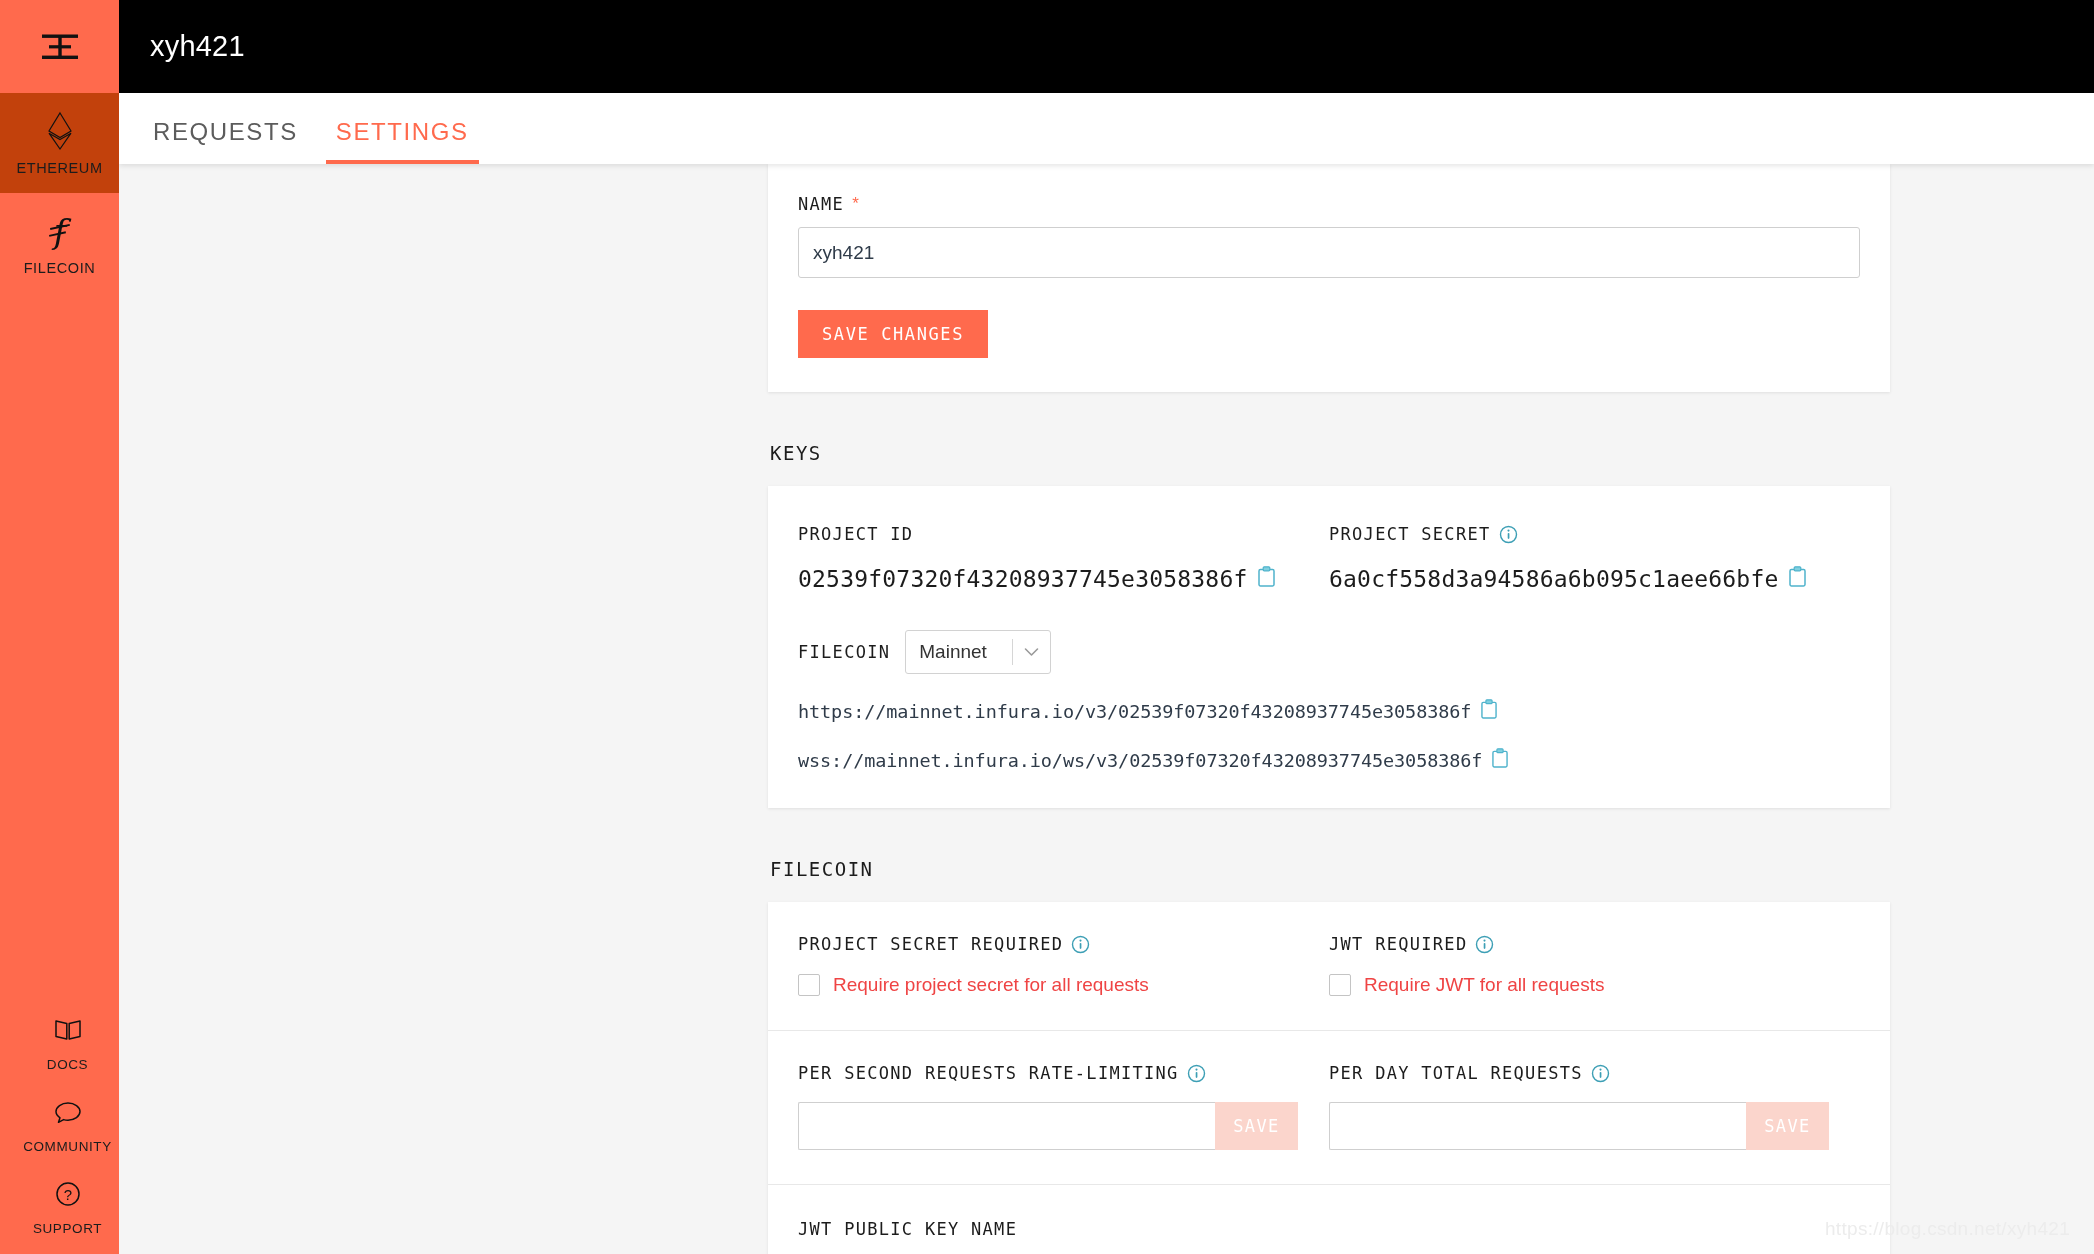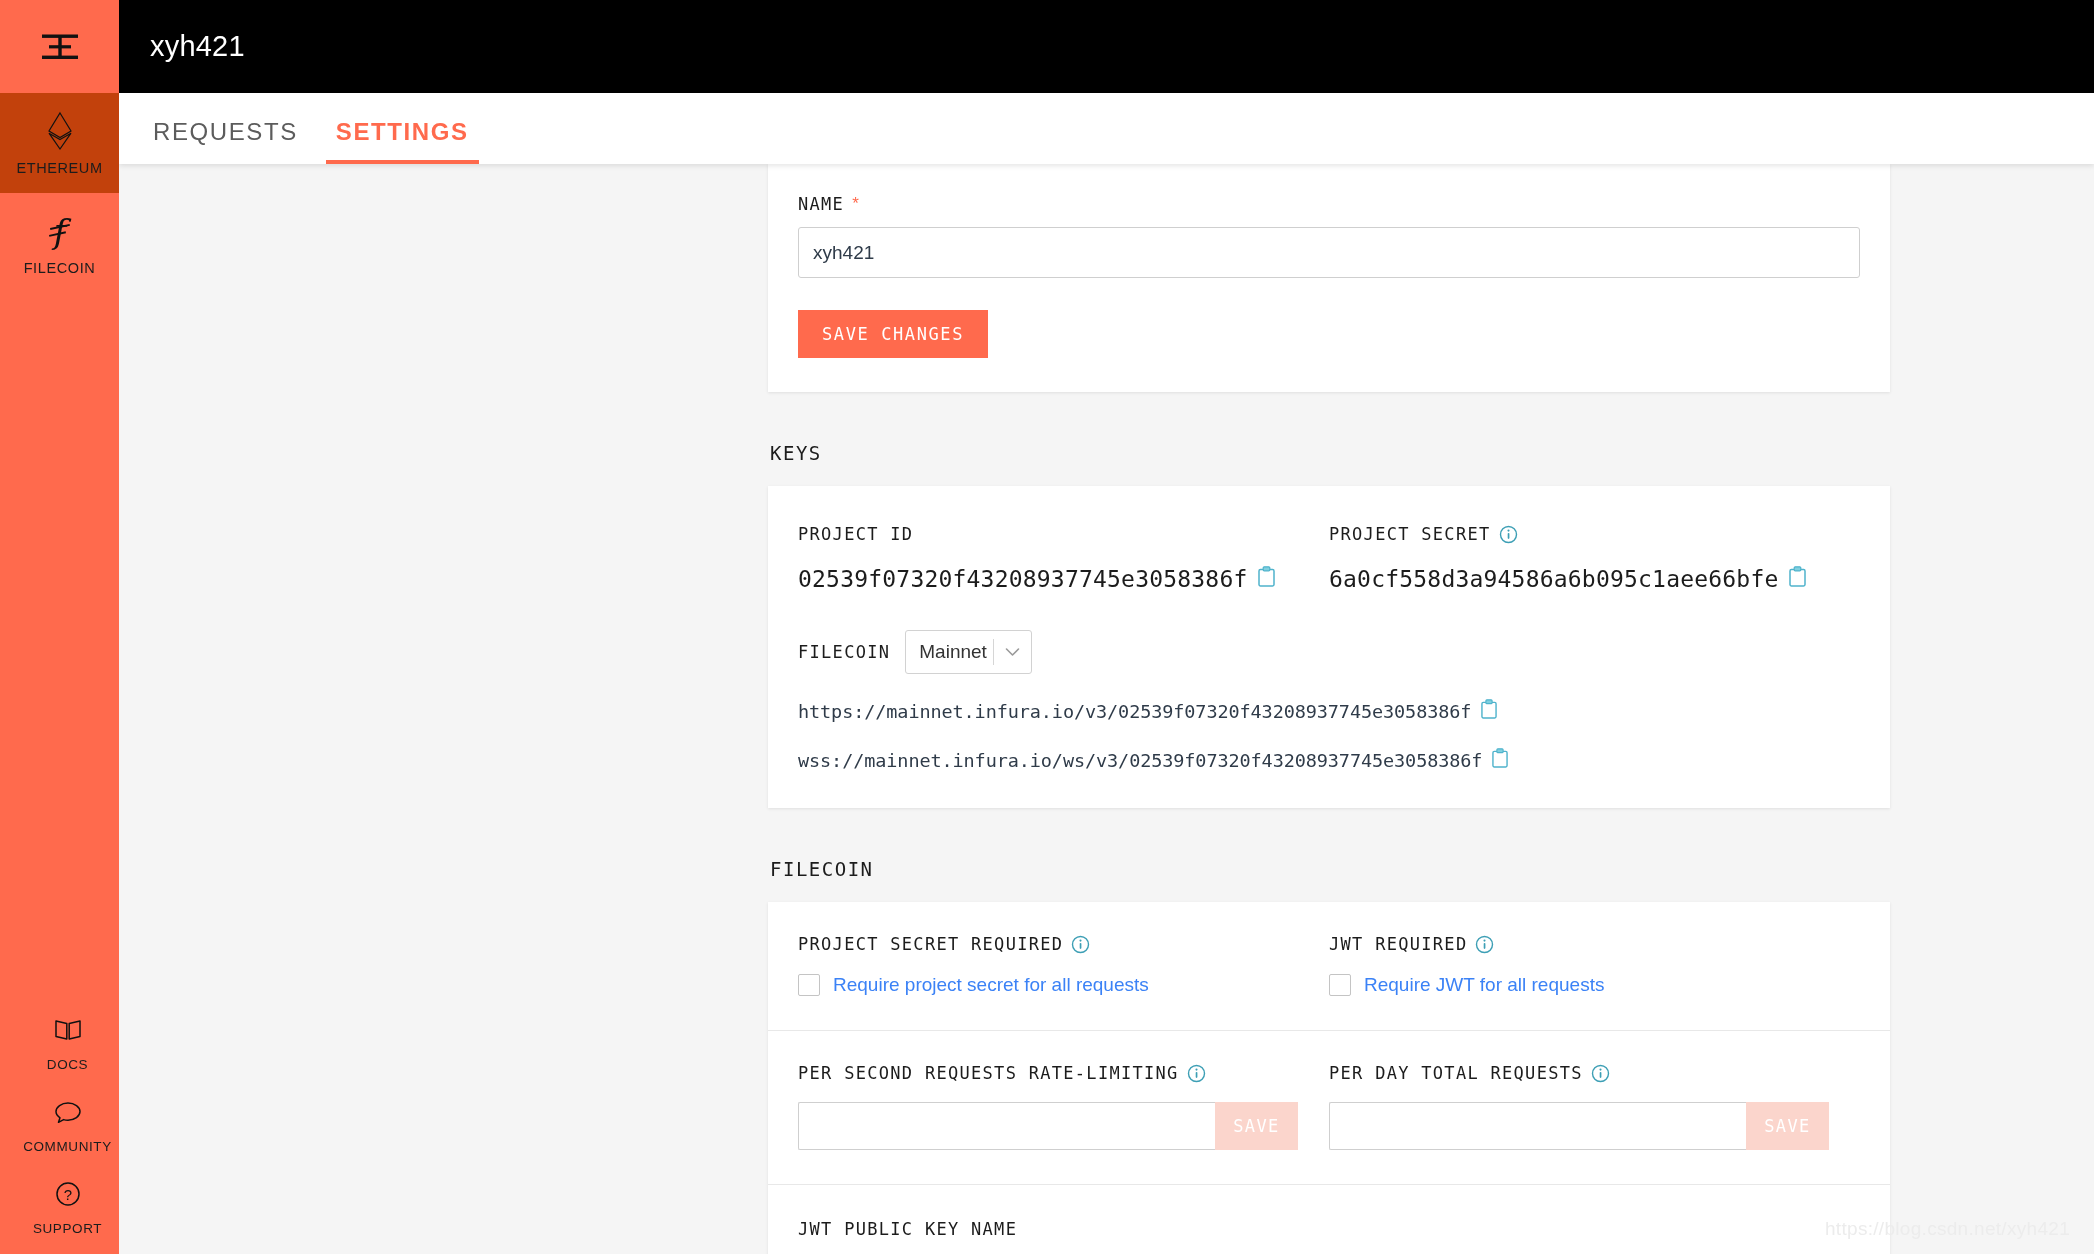--- a/index.html
+++ b/index.html
@@ -96,21 +96,21 @@
     font-size: 24px;
     letter-spacing: 1.6px;
     color: #5c5c5c;
     padding: 0 2px 18px 2px;
     margin-left: 34px;
     cursor: pointer;
     position: relative;
     font-family: "Liberation Sans", sans-serif;
   }
   .tab:first-child { margin-left: 32px; }
-  .tab.active { color: #ff6a4d; font-weight: bold; }
+  .tab.active { color: #ff6a4d; }
   .tab.active::after {
     content: "";
     position: absolute;
     left: -8px; right: -8px; bottom: 0;
     height: 4px;
     background: #ff6a4d;
   }
 
   
   .content {
@@ -197,21 +197,21 @@
     gap: 10px;
     margin-top: 22px;
   }
   .endpoints-row {
     display: flex;
     align-items: center;
     gap: 15px;
     margin-top: 38px;
   }
   .select-box {
-    width: 127px;
+    width: 146px;
     height: 44px;
     border: 1px solid #d2d2d2;
     border-radius: 3px;
     background: #fff;
     display: flex;
     align-items: center;
     cursor: pointer;
   }
   .select-value {
     flex: 1;
@@ -248,21 +248,21 @@
     cursor: pointer;
   }
   .checkbox {
     width: 22px; height: 22px;
     border: 1px solid #c4c4c4;
     border-radius: 2px;
     background: #fff;
   }
   .checkbox-label {
     font-size: 19px;
-    color: #3b82f6;
+    color: #ef4444;
   }
 
   .rate-input-group {
     display: flex;
     margin-top: 19px;
     width: 500px;
   }
   .rate-input {
     flex: 1;
     height: 48px;

